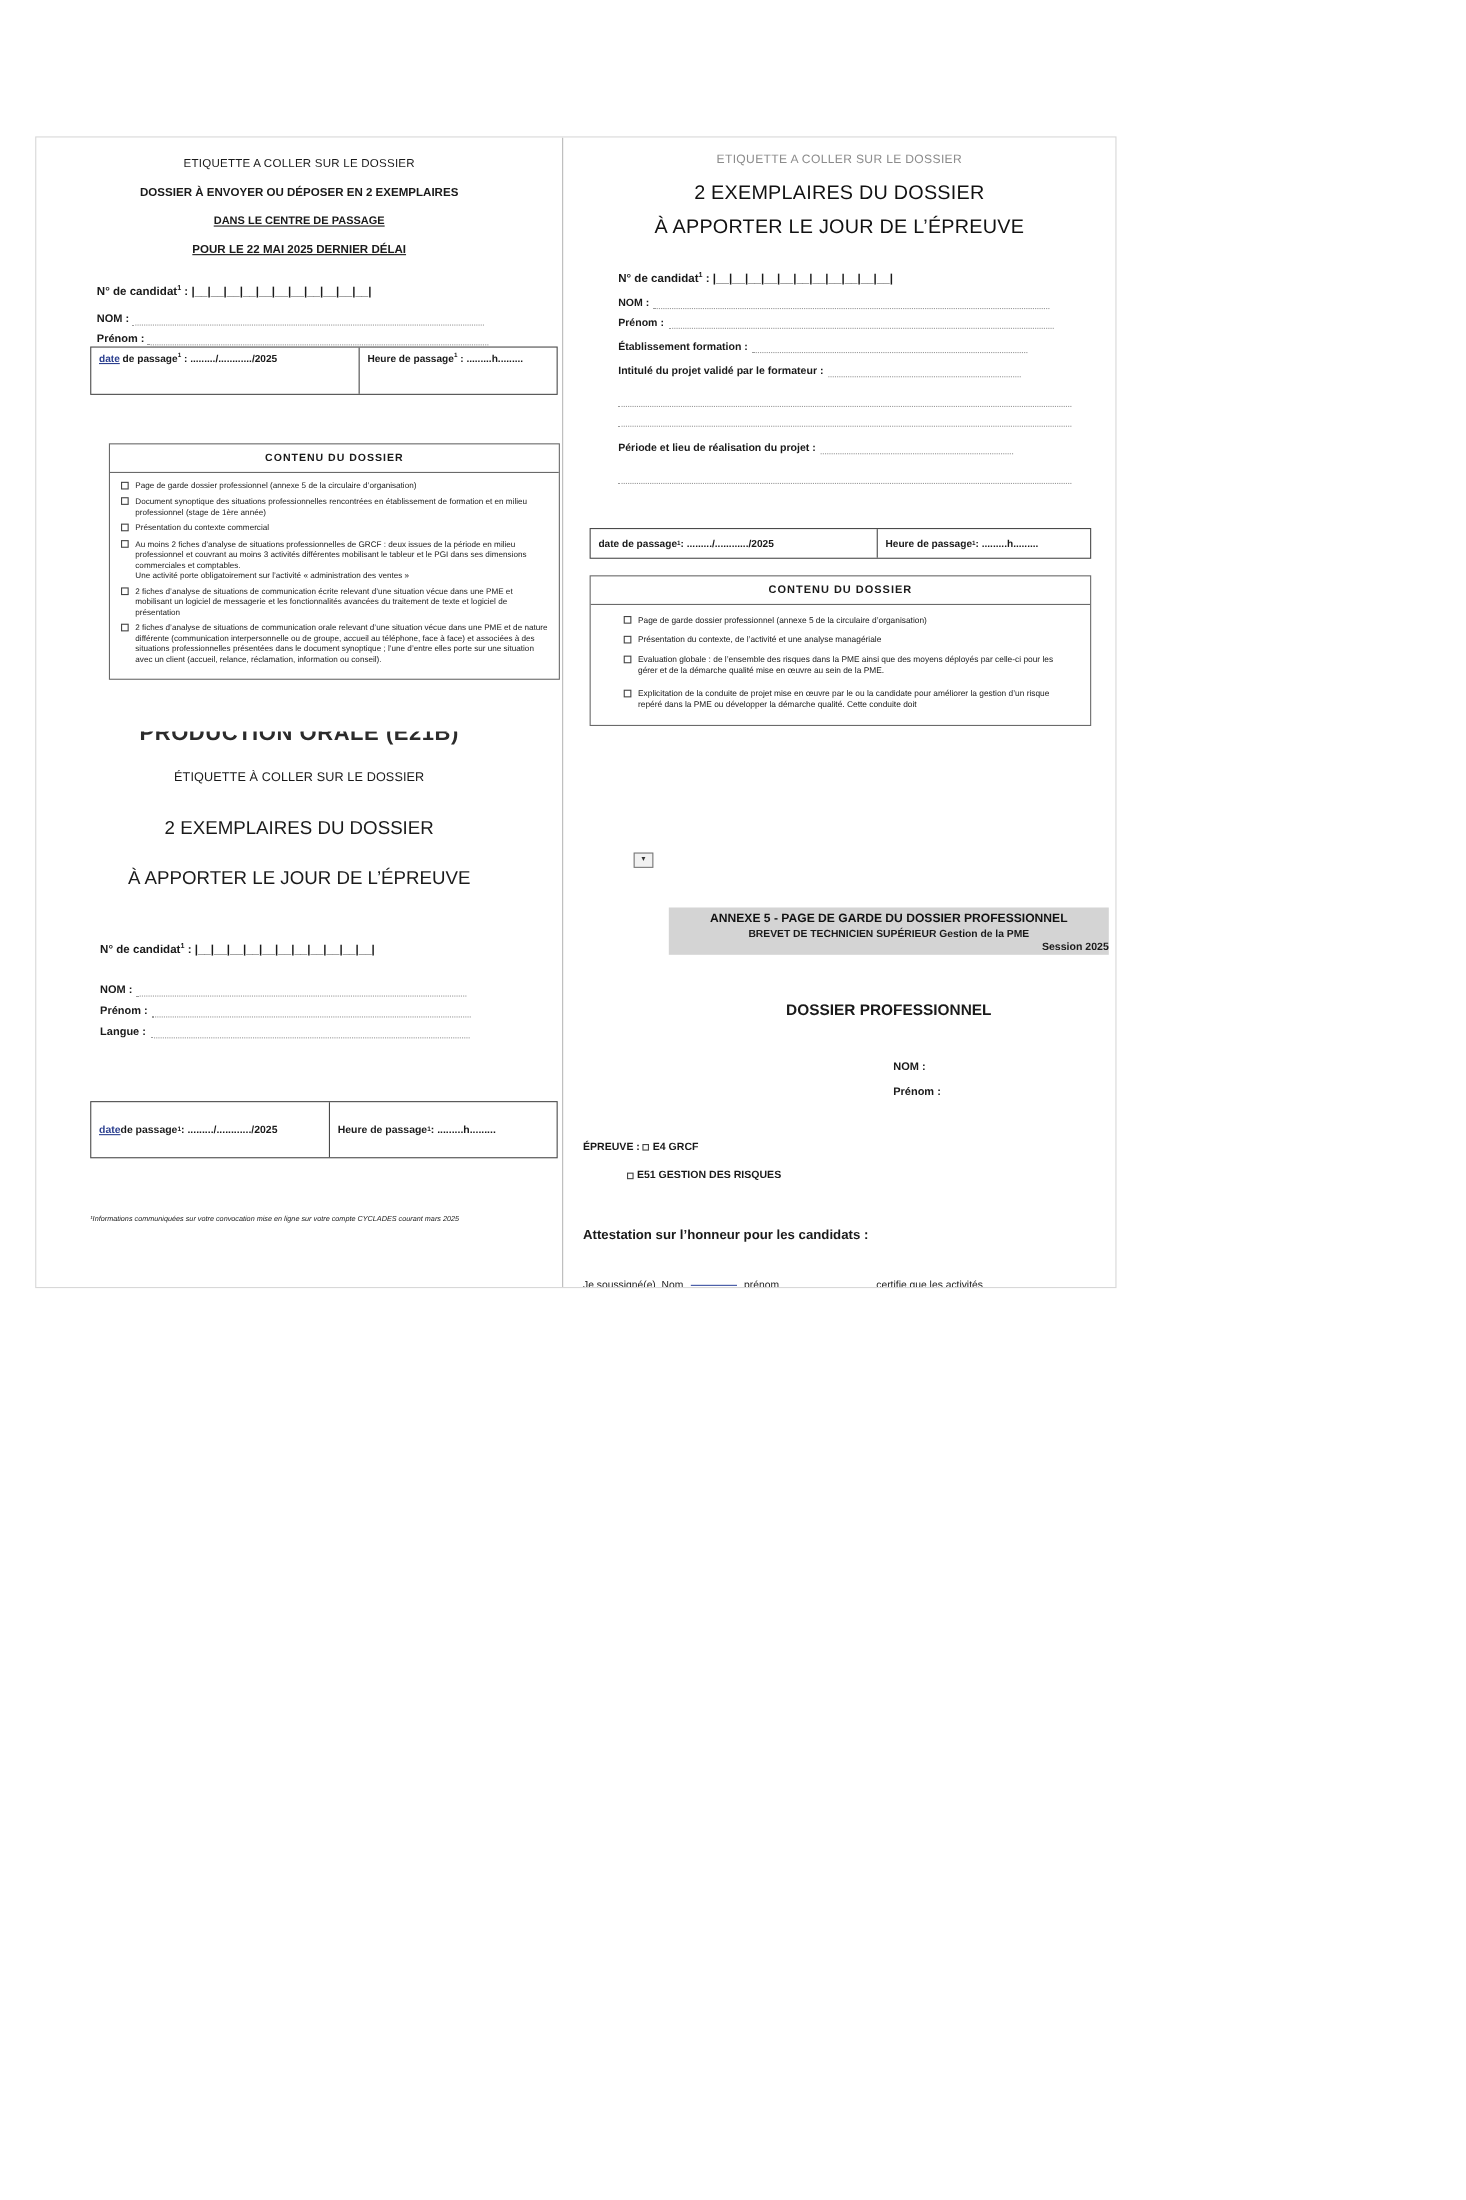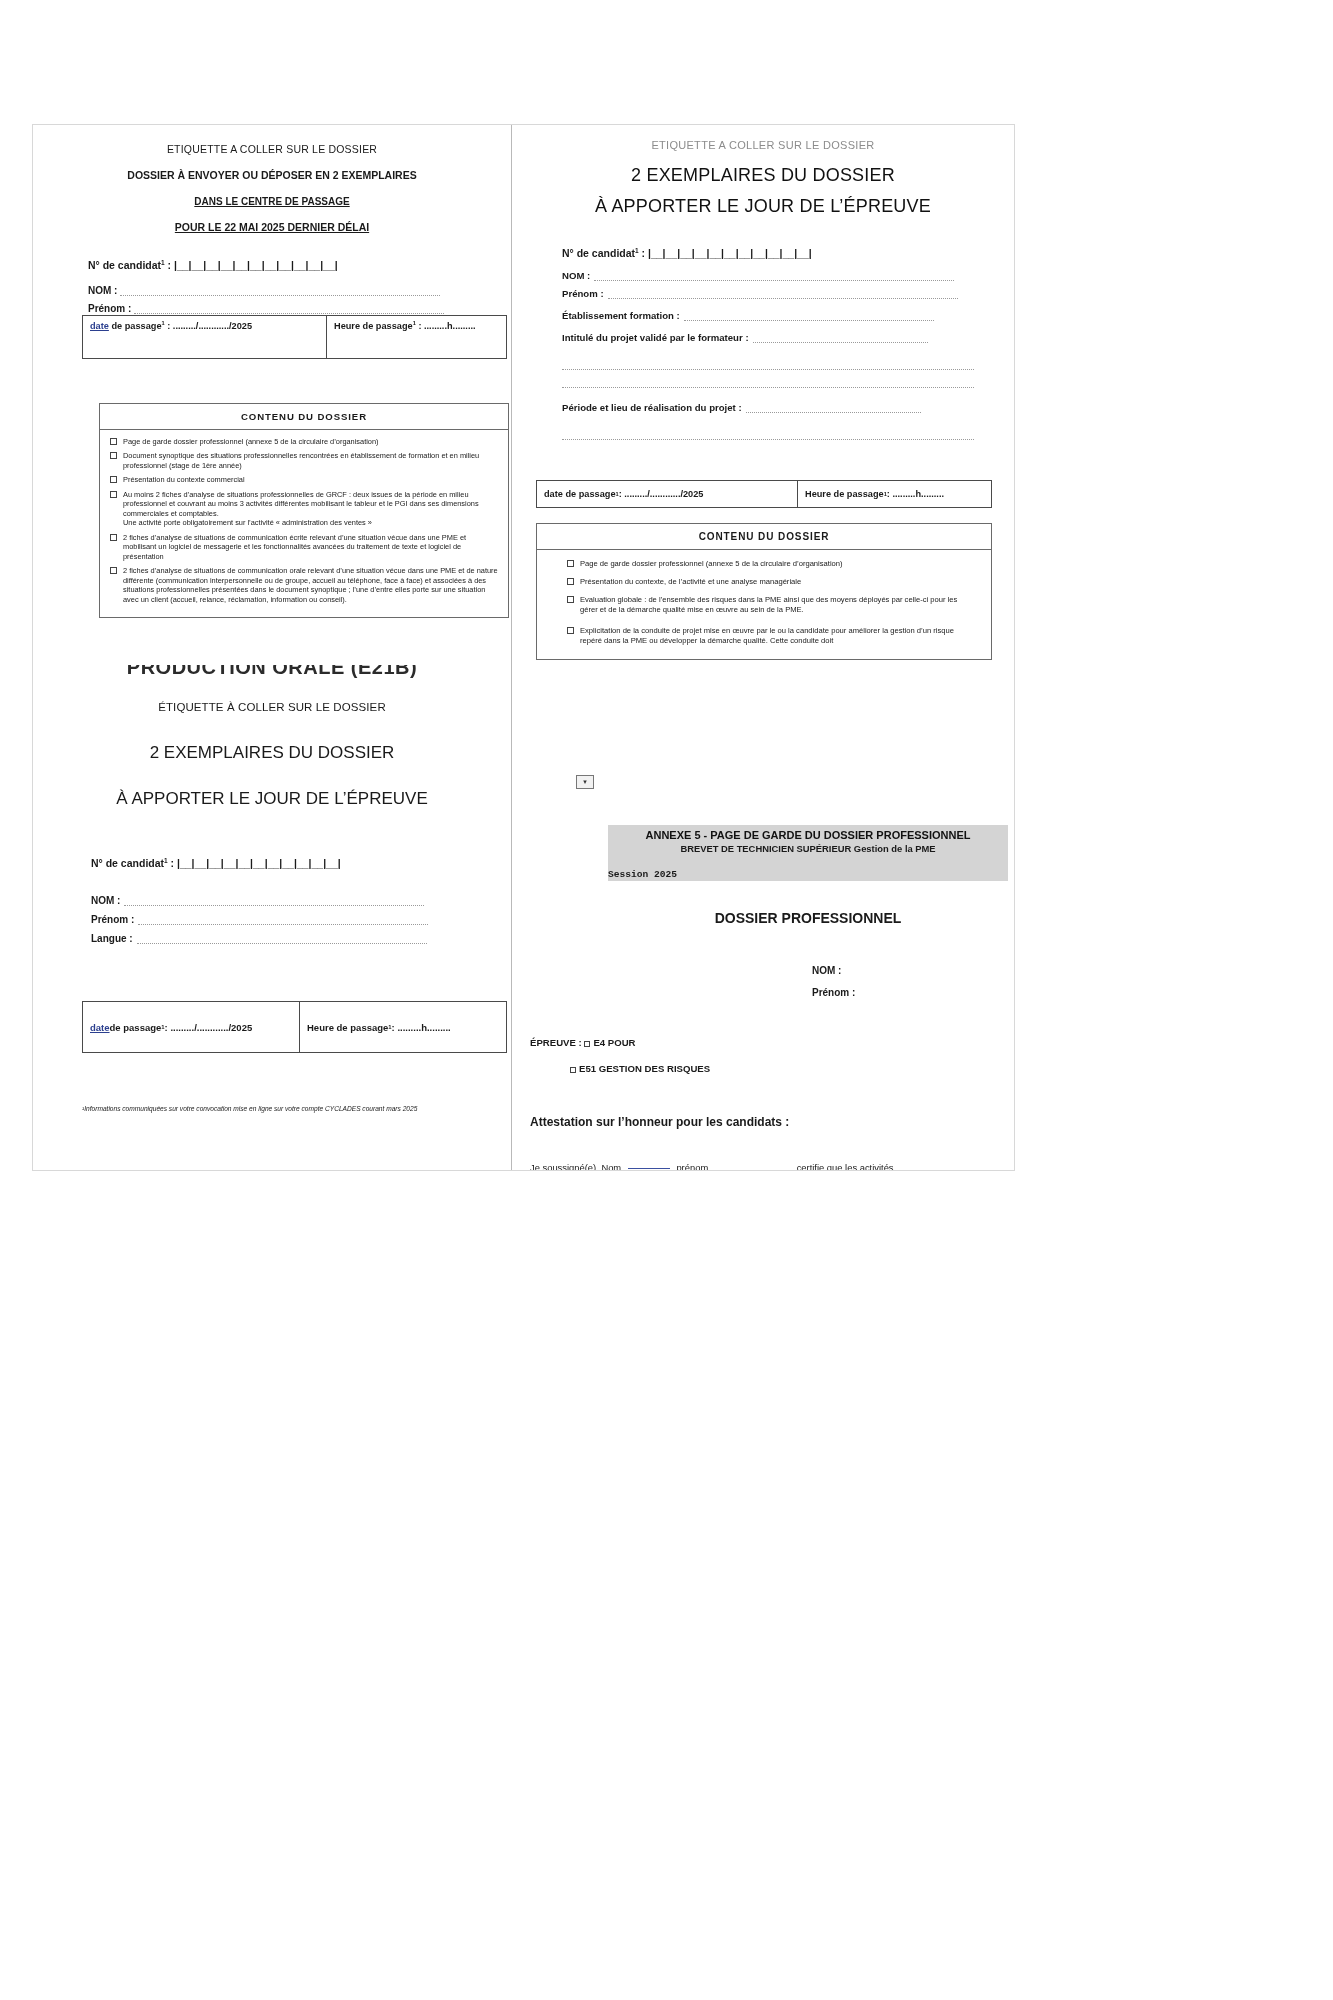--- a/index.html
+++ b/index.html
@@ -84,21 +84,21 @@
   #paneC .big2{font-size:17px;text-align:center;margin-top:26px;}
   #paneC .cand{font-size:10.5px;font-weight:bold;margin:48px 0 0 58px;}
   #paneC .fld{font-size:10px;font-weight:bold;margin:15px 0 0 58px;display:flex;align-items:flex-end;}
   #paneC .foot{font-size:6.6px;font-style:italic;position:absolute;left:49px;top:440px;width:430px;}
 
   
   #paneD{left:479px;top:540px;width:502px;height:505px;}
   .anxbar{position:absolute;left:96px;top:160px;width:400px;background:#d4d4d4;padding:4px 0 1px;}
   .anxbar .l1{font-size:11px;font-weight:bold;text-align:center;color:#111;}
   .anxbar .l2{font-size:9.4px;font-weight:bold;text-align:center;margin-top:2px;}
-  .anxbar .l3{font-size:9.6px;font-weight:bold;text-align:left;margin-top:15px;font-family:Liberation Mono, monospace;}
+  .anxbar .l3{font-size:9.6px;font-weight:bold;text-align:right;margin-top:2px;}
   #paneD .dp{position:absolute;left:96px;top:245px;width:400px;text-align:center;font-size:14px;font-weight:bold;}
   #paneD .nom{position:absolute;left:300px;top:300px;font-size:10px;font-weight:bold;}
   #paneD .pre{position:absolute;left:300px;top:322px;font-size:10px;font-weight:bold;}
   #paneD .ep{position:absolute;left:18px;top:372px;font-size:9.6px;font-weight:bold;}
   #paneD .ep2{position:absolute;left:58px;top:398px;font-size:9.6px;font-weight:bold;}
   #paneD .att{position:absolute;left:18px;top:450px;font-size:12px;font-weight:bold;}
   #paneD .p1{position:absolute;left:18px;top:497px;width:420px;font-size:9.4px;}
   #paneD .inkline{display:inline-block;width:42px;border-bottom:1.5px solid #3a4fa0;vertical-align:2px;margin:0 4px;}
   #paneD .gapline{display:inline-block;width:78px;}
 
@@ -308,21 +308,21 @@
       <div class="l2">BREVET DE TECHNICIEN SUPÉRIEUR Gestion de la PME</div>
       <div class="l3">Session 2025</div>
     </div>
 
     <div class="dp">DOSSIER PROFESSIONNEL</div>
 
     <div class="nom">NOM :</div>
     <div class="pre">Prénom :</div>
 
     <div class="ep">
-      <span>ÉPREUVE : </span><span class="chk" style="width:6px;height:6px;margin-right:3px"></span><span>E4 POUR</span>
+      <span>ÉPREUVE : </span><span class="chk" style="width:6px;height:6px;margin-right:3px"></span><span>E4 GRCF</span>
     </div>
     <div class="ep2">
       <span class="chk" style="width:6px;height:6px;margin-right:3px"></span><span>E51 GESTION DES RISQUES</span>
     </div>
 
     <div class="att">Attestation sur l’honneur pour les candidats :</div>
 
     <div class="p1">
       <span>Je soussigné(e), Nom</span>
       <span class="inkline"></span>

